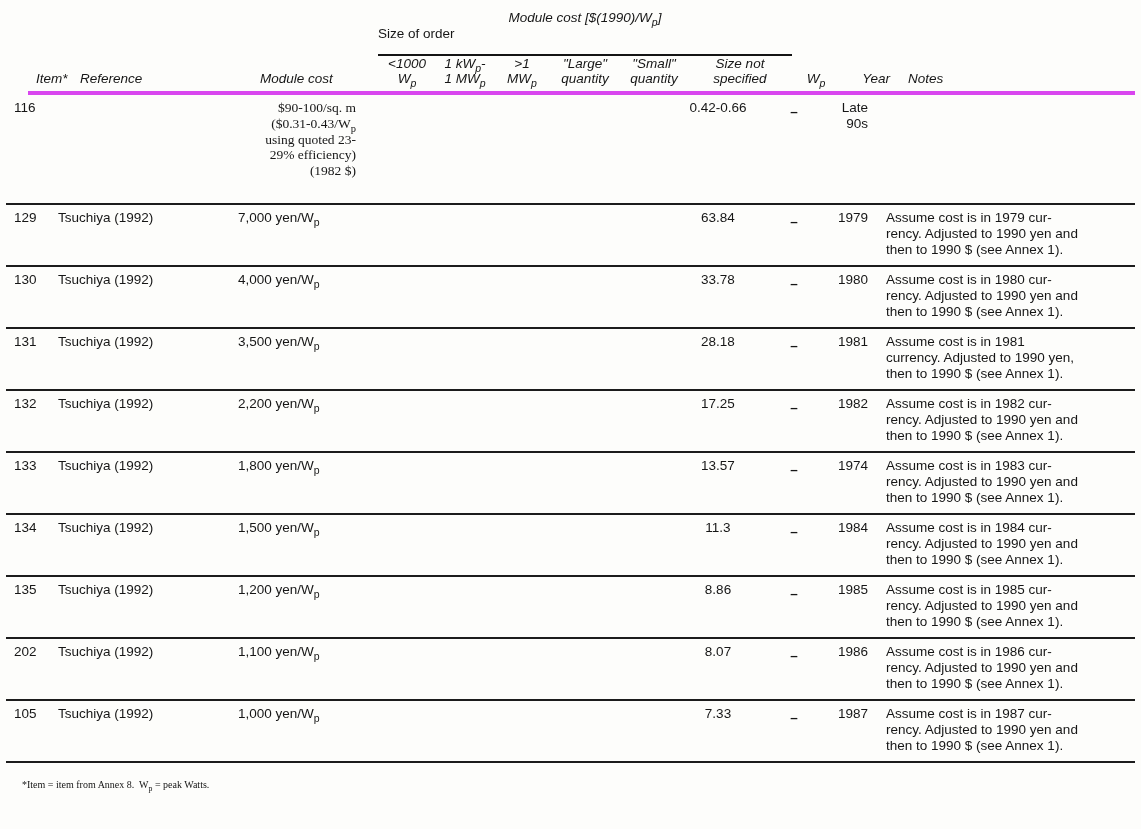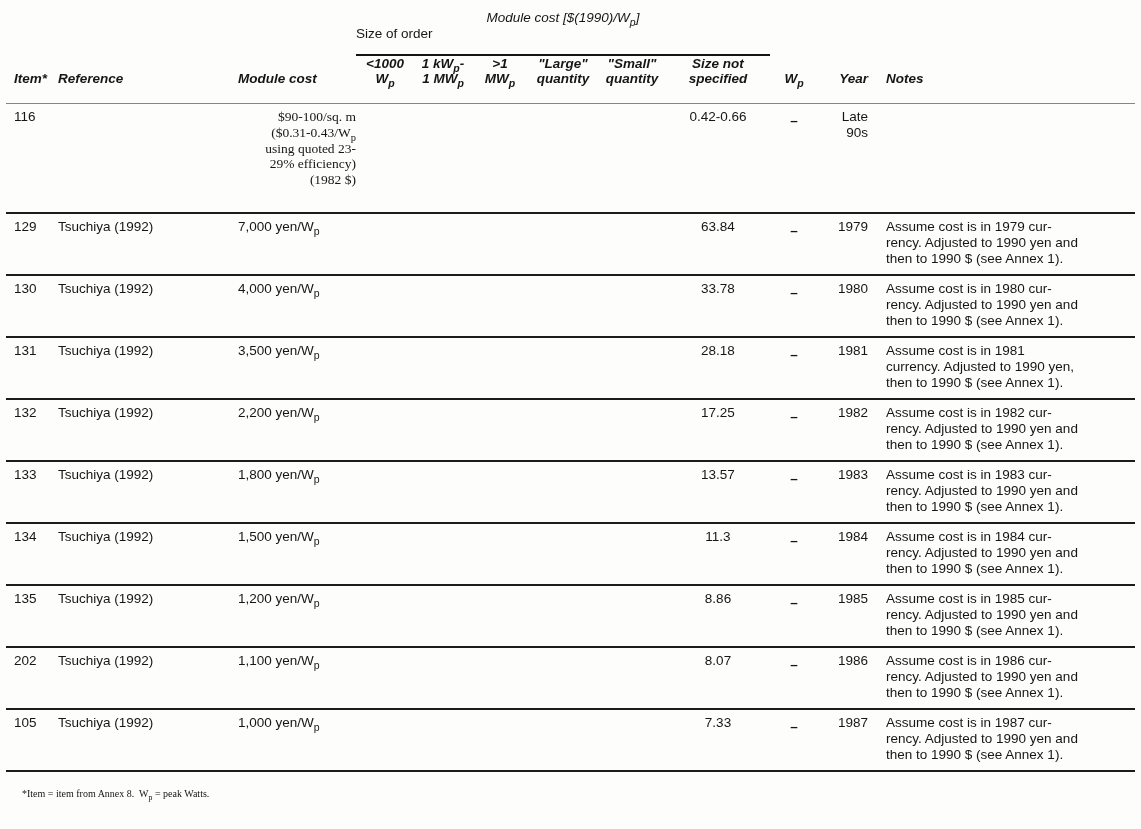--- a/index.html
+++ b/index.html
@@ -19,22 +19,22 @@
   .c-o2{grid-column:5;text-align:center;}
   .c-o3{grid-column:6;text-align:center;}
   .c-o4{grid-column:7;text-align:center;}
   .c-o5{grid-column:8;text-align:center;}
   .c-o6{grid-column:9;text-align:center;}
   .c-wp{grid-column:10;text-align:center;}
   .c-year{grid-column:11;padding-left:18px;text-align:right;}
   .c-notes{grid-column:12;padding-left:18px;padding-right:4px;}
   .pre{white-space:pre-wrap;}
   
-  .thead{border-bottom:1px solid #d946ef;padding-top:4px;align-items:end;}
-  .thead .hcell{font-style:italic;padding-bottom:16px;font-weight:bold;}
+  .thead{border-bottom:4px solid #d946ef;padding-top:4px;align-items:end;margin-left:22px;}
+  .thead .hcell{font-style:italic;padding-bottom:4px;}
   .span-title{grid-column:4 / 10;grid-row:1;text-align:center;font-style:italic;}
   .span-sub{grid-column:4 / 10;grid-row:2;text-align:left;border-bottom:2px solid #141414;padding-bottom:12px;}
   .thead .hcell{grid-row:3;}
   .thead .two{white-space:pre-wrap;}
   
   .row{border-bottom:2px solid #1c1c1c;align-items:start;padding-top:5px;box-sizing:border-box;}
   .row-tall{min-height:110px;}
   .row-std{min-height:62px;}
   .mod-center{text-align:right;padding-left:0;font-family:Liberation Serif, serif;}
   .dash{position:relative;top:4px;font-weight:bold;}
@@ -133,21 +133,21 @@
 rency. Adjusted to 1990 yen and
 then to 1990 $ (see Annex 1).</div>
   </div>
 
   <div class="grid row row-std">
     <div class="c-item">133</div>
     <div class="c-ref">Tsuchiya (1992)</div>
     <div class="c-mod">1,800 yen/W<sub>p</sub></div>
     <div class="c-o6">13.57</div>
     <div class="c-wp dash">–</div>
-    <div class="c-year">1983</div>
+    <div class="c-year">1974</div>
     <div class="c-notes pre">Assume cost is in 1983 cur-
 rency. Adjusted to 1990 yen and
 then to 1990 $ (see Annex 1).</div>
   </div>
 
   <div class="grid row row-std">
     <div class="c-item">134</div>
     <div class="c-ref">Tsuchiya (1992)</div>
     <div class="c-mod">1,500 yen/W<sub>p</sub></div>
     <div class="c-o6">11.3</div>

